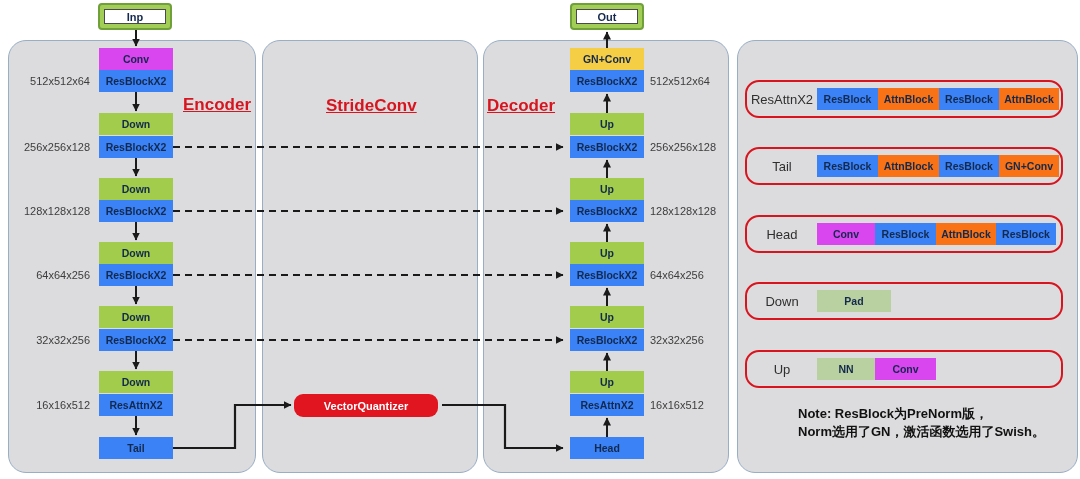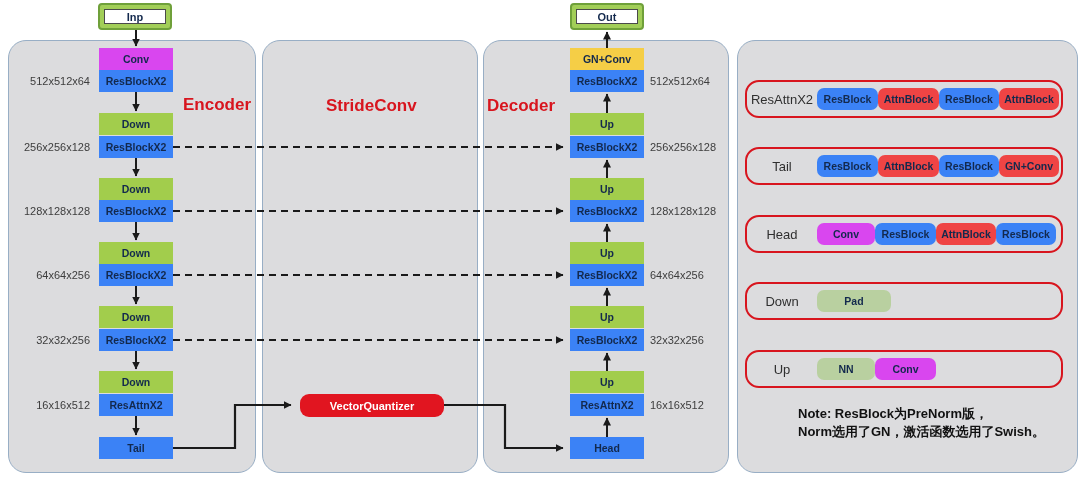--- a/index.html
+++ b/index.html
@@ -1,38 +1,38 @@
 <!DOCTYPE html>
 <html><head>
 <meta charset="utf-8">
 <style>
   html,body{margin:0;padding:0;background:#fff;}
   #stage{position:relative;width:1080px;height:479px;background:#fff;overflow:hidden;
          font-family:"Liberation Sans","DejaVu Sans",sans-serif;}
   .panel{position:absolute;top:40px;height:433px;background:#dcdcde;
          border:1px solid #98aec5;border-radius:18px;box-sizing:border-box;}
-  .section-title{position:absolute;font-size:17px;font-weight:bold;color:#d8151e;}
+  .section-title{position:absolute;font-size:17px;font-weight:bold;color:#d8151e;text-decoration:underline;}
   .block{position:absolute;width:74px;height:22px;display:flex;align-items:center;justify-content:center;
          font-size:10.5px;font-weight:bold;color:#13294d;z-index:3;}
-  .c-blue{background:#3b82f6}.c-yellow{background:#d946ef}.c-gold{background:#ef4444}
+  .c-blue{background:#3b82f6}.c-yellow{background:#d946ef}.c-gold{background:#f97316}
   .c-amber{background:#f5ce46}.c-green{background:#a2cd4c}.c-sage{background:#b9d0a0}
   .dim{position:absolute;font-size:11px;color:#3d3d3d;z-index:3;}
   .dim.left{width:74px;text-align:right;}
   .io-box{position:absolute;width:74px;height:27px;background:#a2ce58;border:2px solid #6fa03a;
           border-radius:4px;box-sizing:border-box;z-index:3;}
   .io-inner{position:absolute;left:4px;right:4px;top:4px;bottom:4px;background:#fff;border:1px solid #4a4a4a;
             display:flex;align-items:center;justify-content:center;font-size:11px;font-weight:bold;color:#13294d;}
-  #vq{position:absolute;left:300px;top:394px;width:144px;height:23px;background:#e11520;border-radius:9px;
+  #vq{position:absolute;left:294px;top:394px;width:144px;height:23px;background:#e11520;border-radius:9px;
       display:flex;align-items:center;justify-content:center;color:#fff;font-weight:bold;font-size:11px;z-index:3;}
   .leg-row{position:absolute;left:745px;width:318px;height:38px;border:2px solid #d8151e;border-radius:14px;
            box-sizing:border-box;z-index:3;}
   .leg-label{position:absolute;left:3px;top:0;width:64px;height:34px;display:flex;align-items:center;
              justify-content:center;font-size:13px;color:#2f2f2f;}
   .leg-block{position:absolute;top:6px;height:22px;display:flex;align-items:center;justify-content:center;
-             font-size:10.5px;font-weight:bold;color:#13294d;border-radius:7px;}
+             font-size:10.5px;font-weight:bold;color:#13294d;}
   #note{position:absolute;left:798px;top:405px;font-size:13px;font-weight:bold;color:#111;
         line-height:18px;z-index:3;}
   svg.wires{position:absolute;left:0;top:0;z-index:2;pointer-events:none;}
 </style>
 </head>
 <body>
 
 <div id="stage">
 
   <div class="panel" style="left:8px;width:248px;"></div>

